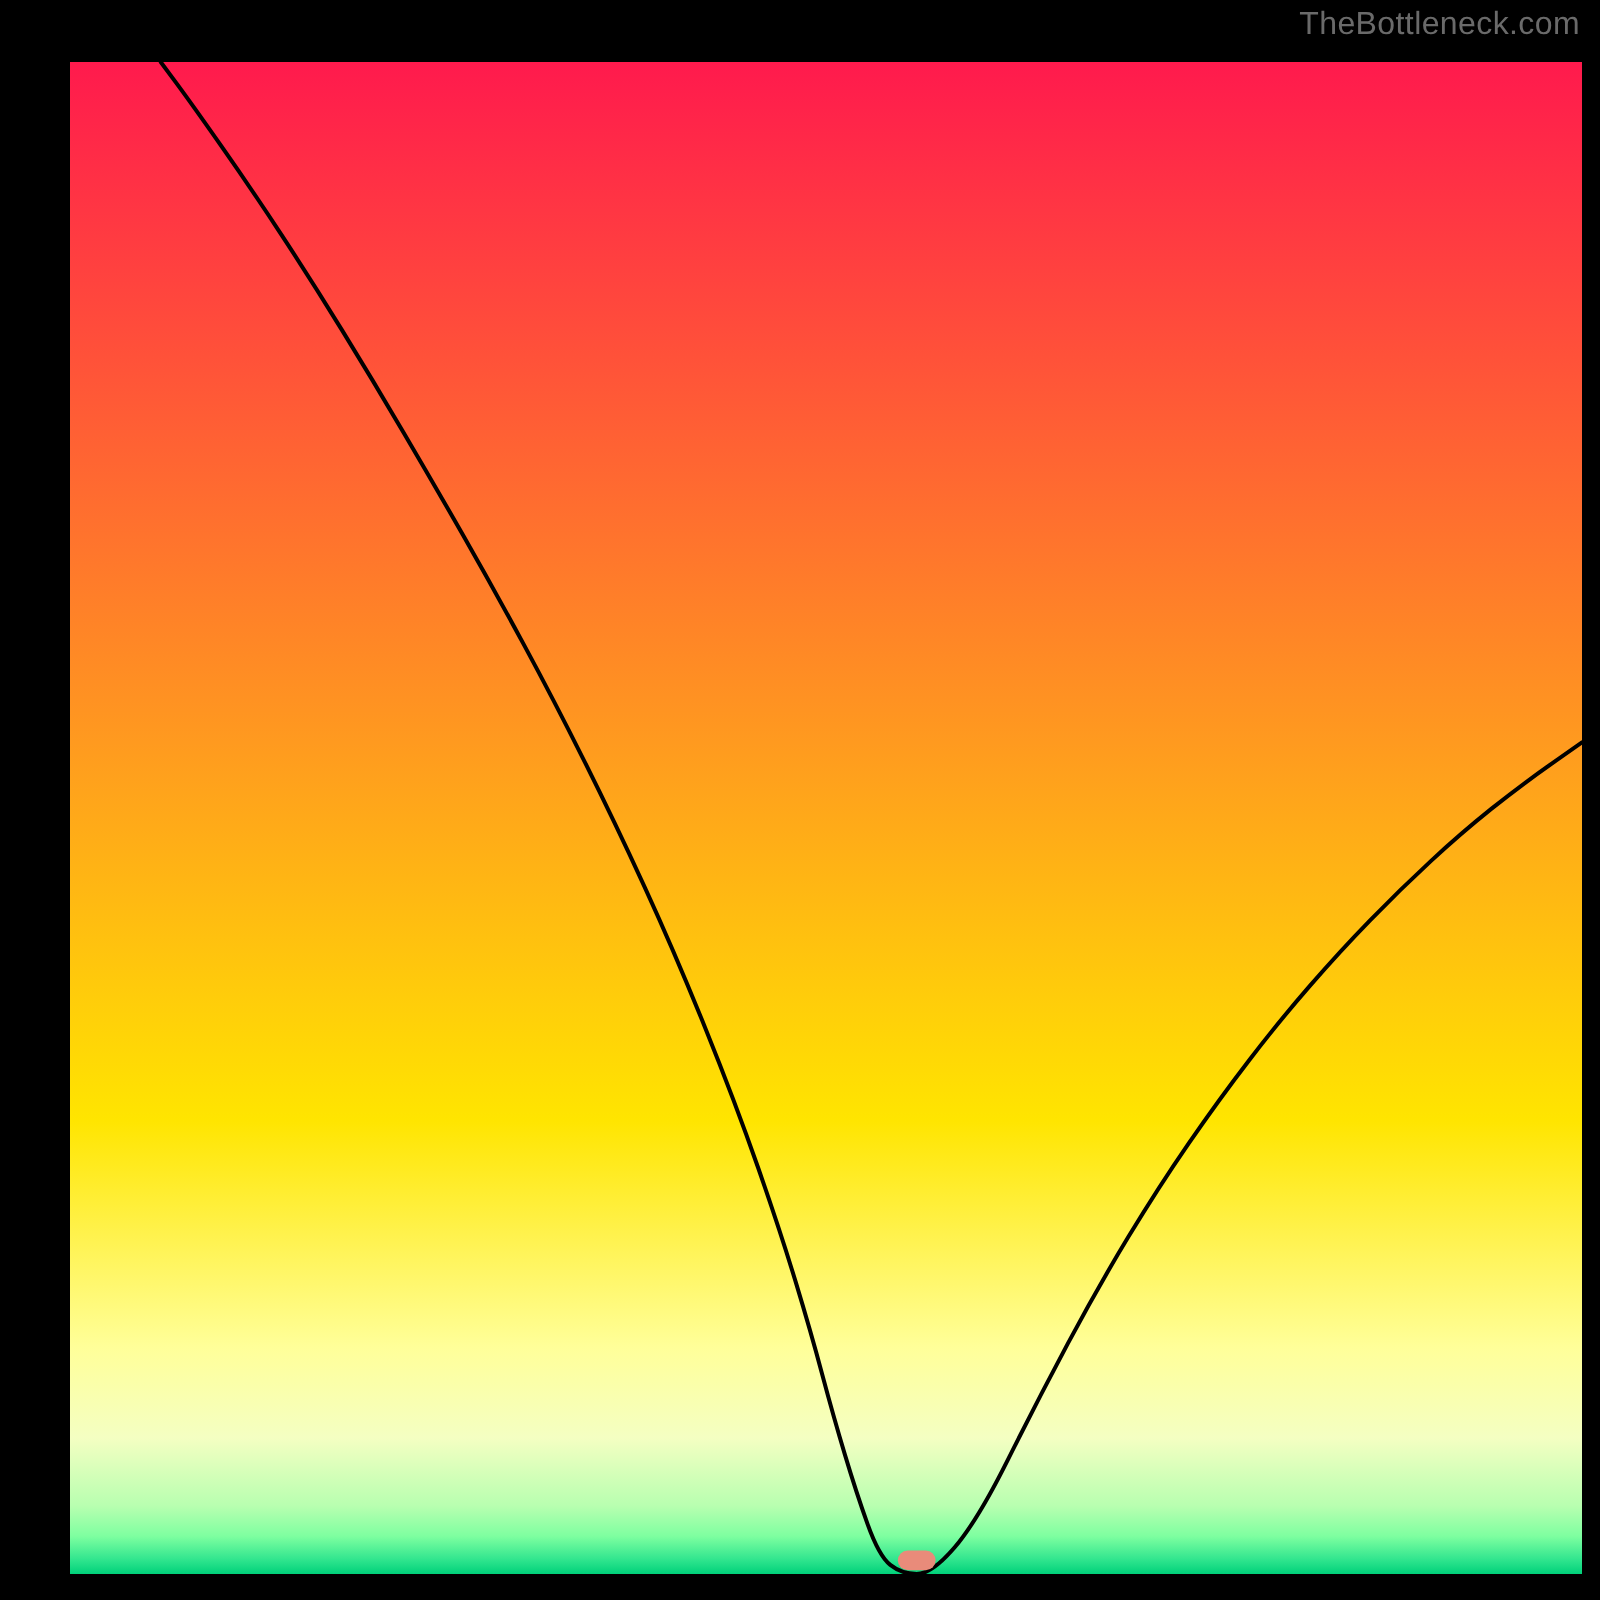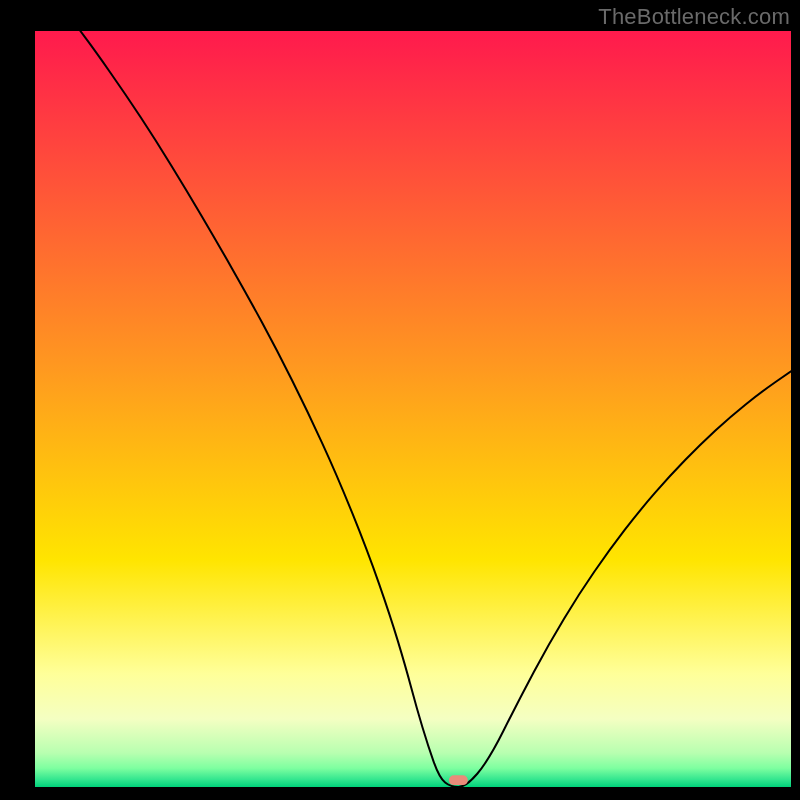--- a/index.html
+++ b/index.html
@@ -18,21 +18,21 @@
   }
   .plot {
     position: absolute;
     background: #000;
   }
   .watermark {
     position: absolute;
     top: 4px;
     right: 10px;
     color: #6a6a6a;
-    font-size: 22px;
+    font-size: 16px;
     font-weight: 500;
     letter-spacing: 0.2px;
     user-select: none;
   }
   svg { display: block; }
 </style>
 </head>
 <body>
 
 <div class="frame">

